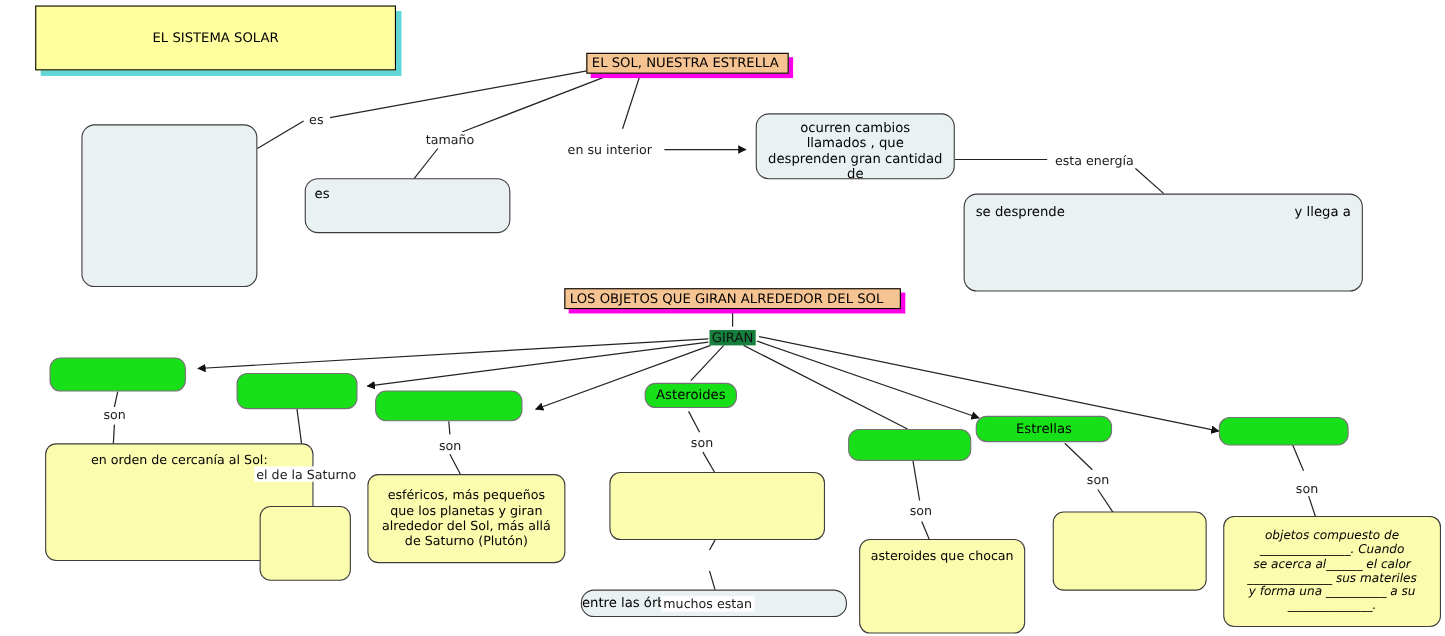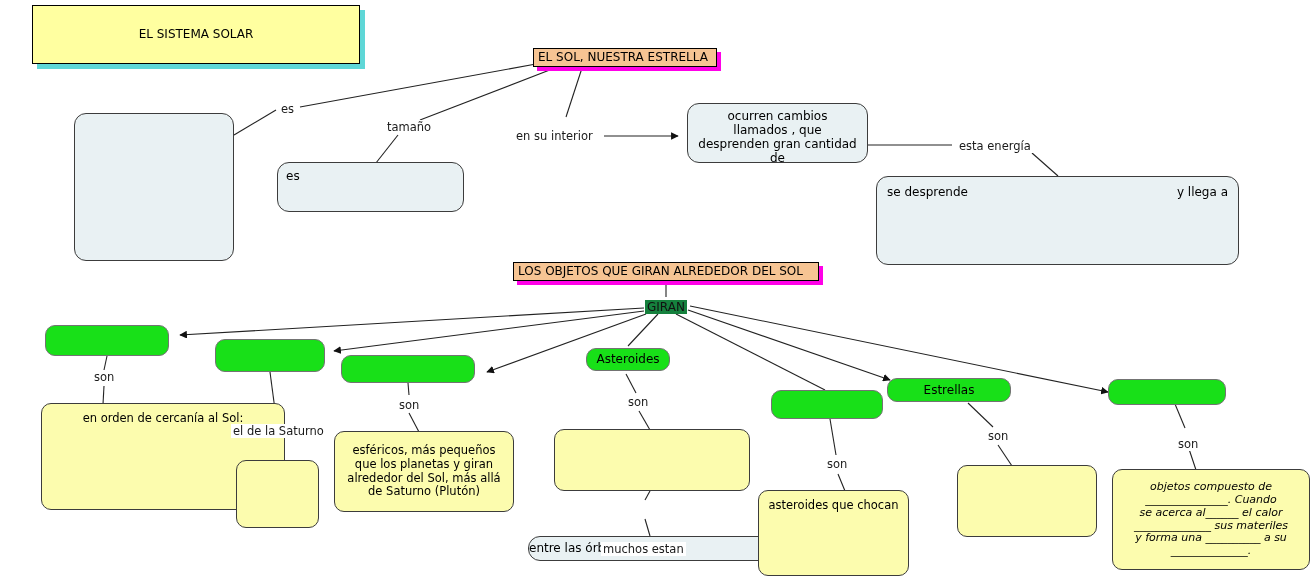--- a/index.html
+++ b/index.html
@@ -210,21 +210,21 @@
 
   <div class="node n-yellow" style="left:236px; top:460px; width:83px; height:68px;"></div>
 
   <div class="node n-yellow" style="left:334px; top:431px; width:180px; height:81px;">esféricos, más pequeños
 que los planetas y giran
 alrededor del Sol, más allá
 de Saturno (Plutón)</div>
 
   <div class="node n-yellow" style="left:554px; top:429px; width:196px; height:62px;"></div>
 
-  <div class="node n-yellow align-top" style="left:758px; top:490px; width:151px; height:86px;">asteroides que chocan</div>
+  <div class="node n-yellow align-top" style="left:781px; top:490px; width:151px; height:86px;">asteroides que chocan</div>
 
   <div class="node n-yellow" style="left:957px; top:465px; width:140px; height:72px;"></div>
 
   <div class="node n-yellow" style="left:1112px; top:469px; width:198px; height:101px; font-size:11px;font-style:italic;">objetos compuesto de
 _______________. Cuando
 se acerca al______ el calor
 ______________ sus materiles
 y forma una __________ a su
 ______________.</div>
 

